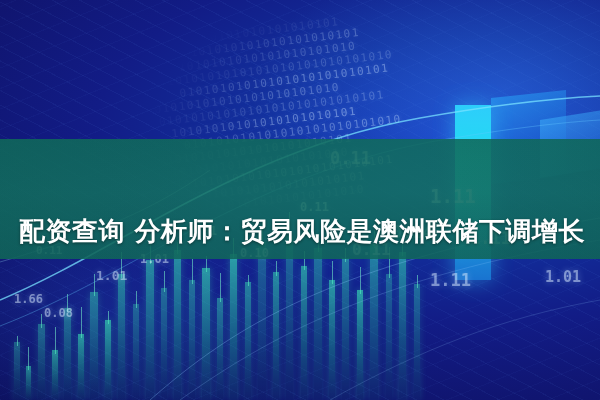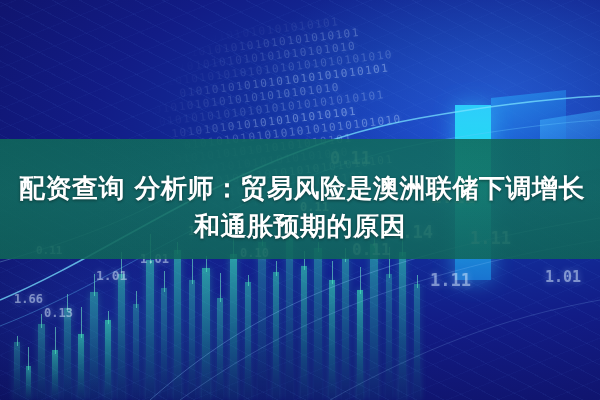--- a/index.html
+++ b/index.html
@@ -132,21 +132,21 @@
     top: 152px;
     text-align: center;
     color: #ffffff;
     font-weight: 700;
     font-size: 26px;
     line-height: 38px;
     letter-spacing: .5px;
     text-shadow: 0 1px 3px rgba(0,0,0,.45);
     white-space: nowrap;
   }
-  #headline .hl-line { display: block; }
+  #headline .hl-line { display: block; margin-top: 43px; }
   #headline .hl-line-1 { padding-left: 4px; }
 </style>
 </head>
 <body>
 
 <div id="stage">
 
   <div class="layer" id="bg-base"></div>
   <div class="layer" id="bg-diagonals"></div>
   <div class="layer" id="bg-glow"></div>
@@ -252,23 +252,22 @@
       <div class="deci" style="left: 352px; top: 240px; font-size: 16px;">0.11</div>
       <div class="deci" style="left: 430px; top: 270px; font-size: 17px;">1.11</div>
       <div class="deci" style="left: 545px; top: 268px; font-size: 15px;">1.01</div>
       <div class="deci" style="left: 96px; top: 268px; font-size: 13px;">1.01</div>
       <div class="deci" style="left: 300px; top: 200px; font-size: 12px;">0.11</div>
       <div class="deci" style="left: 188px; top: 224px; font-size: 12px;">1.01</div>
       <div class="deci" style="left: 240px; top: 246px; font-size: 12px;">0.10</div>
       <div class="deci" style="left: 140px; top: 252px; font-size: 12px;">1.01</div>
       <div class="deci" style="left: 36px; top: 244px; font-size: 11px;">0.11</div>
       <div class="deci" style="left: 14px; top: 292px; font-size: 12px;">1.66</div>
-      <div class="deci" style="left: 44px; top: 306px; font-size: 12px;">0.13</div>
+      <div class="deci" style="left: 44px; top: 306px; font-size: 12px;">0.08</div>
     </div>
 
   <div id="green-band"></div>
 
   <h1 id="headline">
     <span class="hl-line hl-line-1">配资查询 分析师：贸易风险是澳洲联储下调增长</span>
-    <span class="hl-line hl-line-2">和通胀预期的原因</span>
   </h1>
 
 </div>
 
 </body></html>

